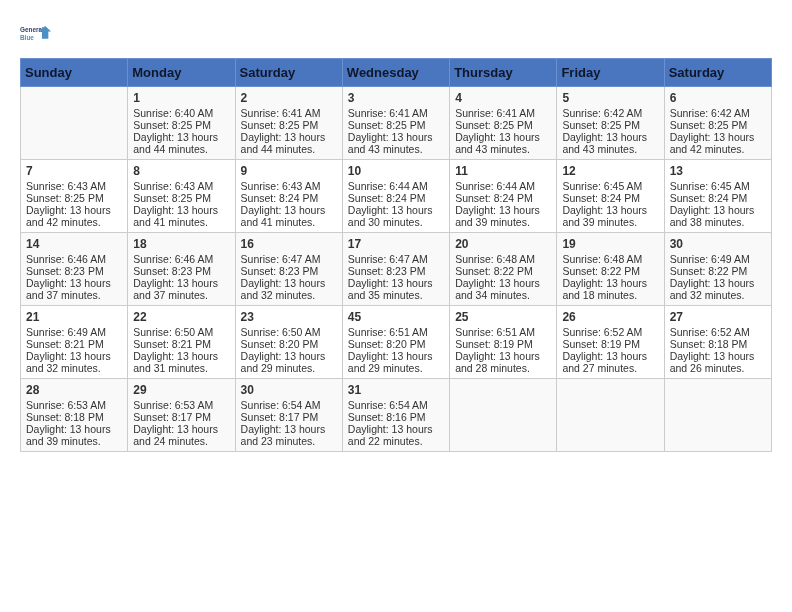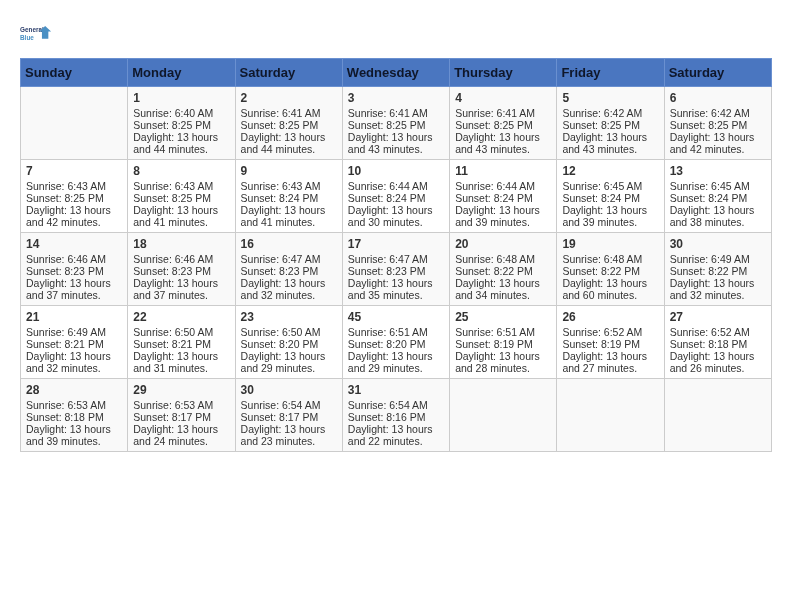--- a/index.html
+++ b/index.html
@@ -233,21 +233,21 @@
           <div>Sunrise: 6:48 AM</div>
           <div>Sunset: 8:22 PM</div>
           <div>Daylight: 13 hours</div>
           <div>and 34 minutes.</div>
         </td>
         <td>
           <span class="day-num">19</span>
           <div>Sunrise: 6:48 AM</div>
           <div>Sunset: 8:22 PM</div>
           <div>Daylight: 13 hours</div>
-          <div>and 60 minutes.</div>
+          <div>and 18 minutes.</div>
         </td>
         <td>
           <span class="day-num">30</span>
           <div>Sunrise: 6:49 AM</div>
           <div>Sunset: 8:22 PM</div>
           <div>Daylight: 13 hours</div>
           <div>and 32 minutes.</div>
         </td>
       </tr>
       <tr>

